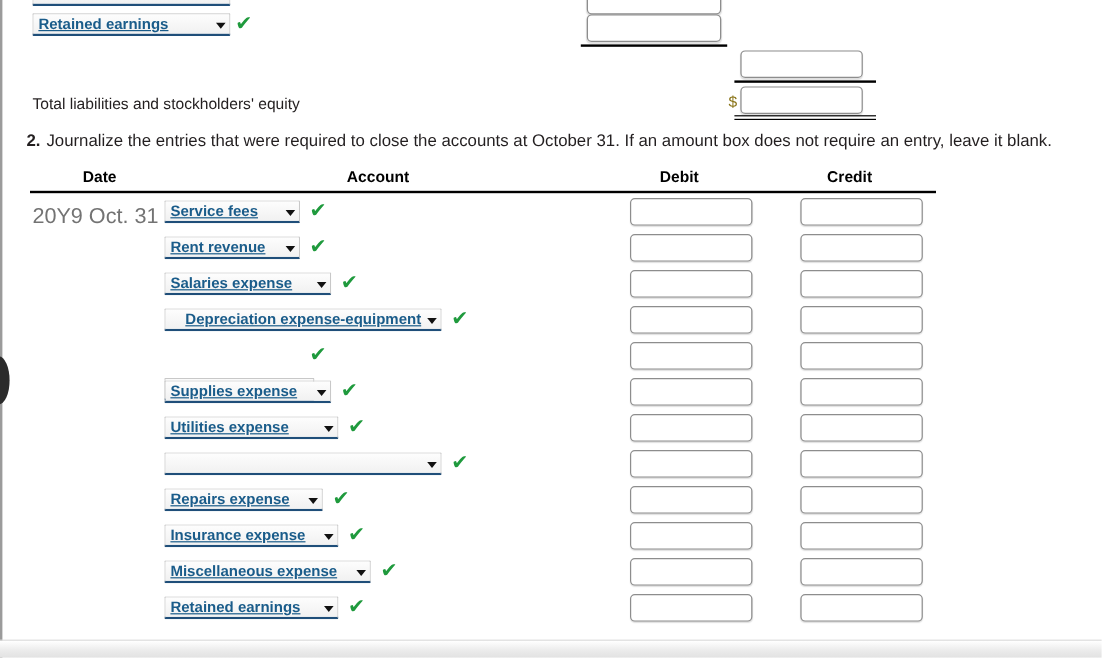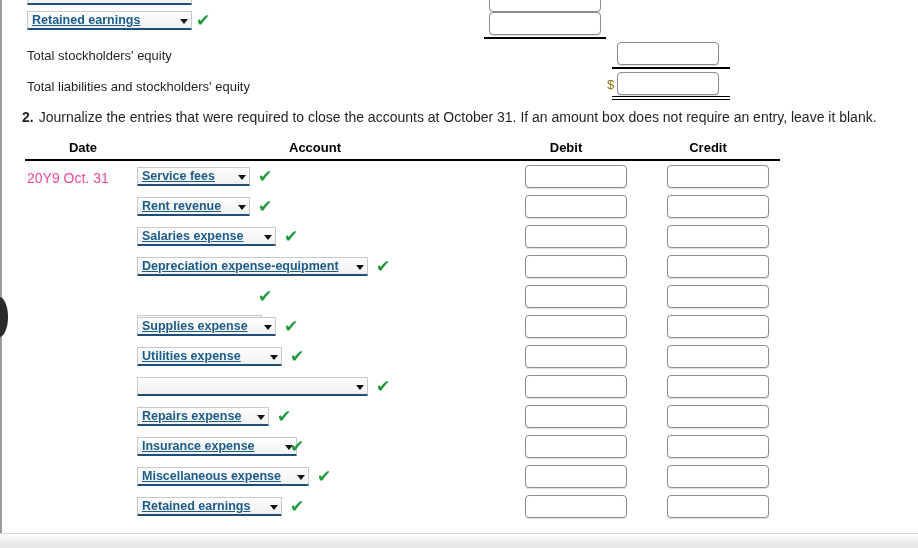--- a/index.html
+++ b/index.html
@@ -152,23 +152,23 @@
     left: 25px;
     top: 159px;
     width: 755px;
     height: 2px;
     background: #000000;
   }
   #date-cell {
     position: absolute;
     left: 27px;
     top: 170px;
-    font-size: 14px;
-    white-space: nowrap;
-    color: #ec4899;
+    font-size: 18px;
+    white-space: nowrap;
+    color: #737373;
   }
 </style>
 </head>
 <body>
 
 <div id="page">
 
   <div class="left-rail"></div>
   <div class="left-handle"></div>
 
@@ -179,21 +179,20 @@
   <div class="acct-select" id="re-top-select" style="left:27px; top:11px; width:165px;">
     <span>Retained earnings</span>
     <span class="caret"></span>
   </div>
   <span class="check" style="left:196px; top:12px;">✔</span>
 
   <div class="amt-box" style="left:489px; top:-11px; width:112px;"></div>
   <div class="amt-box" style="left:489px; top:12px; width:112px;"></div>
   <div class="rule" style="left:484px; top:37px; width:122px; height:2px;"></div>
 
-  <span class="lbl" style="left:27px; top:48px;">Total stockholders' equity</span>
   <div class="amt-box" style="left:617px; top:42px; width:102px;"></div>
   <div class="rule" style="left:612px; top:67px; width:118px; height:2px;"></div>
 
   <span class="lbl" style="left:27px; top:79px;">Total liabilities and stockholders' equity</span>
   <span class="dollar" style="left:607px; top:77px;">$</span>
   <div class="amt-box" style="left:617px; top:72px; width:102px;"></div>
   <div class="rule" style="left:612px; top:96px; width:118px; height:1px;"></div>
   <div class="rule" style="left:612px; top:99px; width:118px; height:1px;"></div>
 
   <div id="instruction">
@@ -214,21 +213,21 @@
       <div class="amt-box" style="left: 525px; top: 165px; width: 102px;"></div>
       <div class="amt-box" style="left: 667px; top: 165px; width: 102px;"></div>
       <div class="acct-select" style="left: 137px; top: 197px; width: 113px;"><span>Rent revenue</span><span class="caret"></span></div>
       <span class="check" style="left: 258px; top: 198px;">✔</span>
       <div class="amt-box" style="left: 525px; top: 195px; width: 102px;"></div>
       <div class="amt-box" style="left: 667px; top: 195px; width: 102px;"></div>
       <div class="acct-select" style="left: 137px; top: 227px; width: 139px;"><span>Salaries expense</span><span class="caret"></span></div>
       <span class="check" style="left: 284px; top: 228px;">✔</span>
       <div class="amt-box" style="left: 525px; top: 225px; width: 102px;"></div>
       <div class="amt-box" style="left: 667px; top: 225px; width: 102px;"></div>
-      <div class="acct-select" style="left: 137px; top: 257px; width: 231px;"><span>Depreciation expense-equipment</span><span class="caret"></span></div>
+      <div class="acct-select" style="left: 137px; top: 257px; width: 231px; text-align: right;"><span>Depreciation expense-equipment</span><span class="caret"></span></div>
       <span class="check" style="left: 376px; top: 258px;">✔</span>
       <div class="amt-box" style="left: 525px; top: 255px; width: 102px;"></div>
       <div class="amt-box" style="left: 667px; top: 255px; width: 102px;"></div>
       <div class="acct-select" style="left: 137px; top: 287px; width: 125px; margin-top: 28px;"><span>Rent expense</span><span class="caret"></span></div>
       <span class="check" style="left: 258px; top: 288px;">✔</span>
       <div class="amt-box" style="left: 525px; top: 285px; width: 102px;"></div>
       <div class="amt-box" style="left: 667px; top: 285px; width: 102px;"></div>
       <div class="acct-select" style="left: 137px; top: 317px; width: 139px;"><span>Supplies expense</span><span class="caret"></span></div>
       <span class="check" style="left: 284px; top: 318px;">✔</span>
       <div class="amt-box" style="left: 525px; top: 315px; width: 102px;"></div>
@@ -238,21 +237,21 @@
       <div class="amt-box" style="left: 525px; top: 345px; width: 102px;"></div>
       <div class="amt-box" style="left: 667px; top: 345px; width: 102px;"></div>
       <div class="acct-select" style="left: 137px; top: 377px; width: 231px;"><span class="caret"></span></div>
       <span class="check" style="left: 376px; top: 378px;">✔</span>
       <div class="amt-box" style="left: 525px; top: 375px; width: 102px;"></div>
       <div class="amt-box" style="left: 667px; top: 375px; width: 102px;"></div>
       <div class="acct-select" style="left: 137px; top: 407px; width: 132px;"><span>Repairs expense</span><span class="caret"></span></div>
       <span class="check" style="left: 277px; top: 408px;">✔</span>
       <div class="amt-box" style="left: 525px; top: 405px; width: 102px;"></div>
       <div class="amt-box" style="left: 667px; top: 405px; width: 102px;"></div>
-      <div class="acct-select" style="left: 137px; top: 437px; width: 160px;"><span>Insurance expense</span><span class="caret"></span></div>
+      <div class="acct-select" style="left: 137px; top: 437px; width: 145px;"><span>Insurance expense</span><span class="caret"></span></div>
       <span class="check" style="left: 290px; top: 438px;">✔</span>
       <div class="amt-box" style="left: 525px; top: 435px; width: 102px;"></div>
       <div class="amt-box" style="left: 667px; top: 435px; width: 102px;"></div>
       <div class="acct-select" style="left: 137px; top: 467px; width: 172px;"><span>Miscellaneous expense</span><span class="caret"></span></div>
       <span class="check" style="left: 317px; top: 468px;">✔</span>
       <div class="amt-box" style="left: 525px; top: 465px; width: 102px;"></div>
       <div class="amt-box" style="left: 667px; top: 465px; width: 102px;"></div>
       <div class="acct-select" style="left: 137px; top: 497px; width: 145px;"><span>Retained earnings</span><span class="caret"></span></div>
       <span class="check" style="left: 290px; top: 498px;">✔</span>
       <div class="amt-box" style="left: 525px; top: 495px; width: 102px;"></div>

